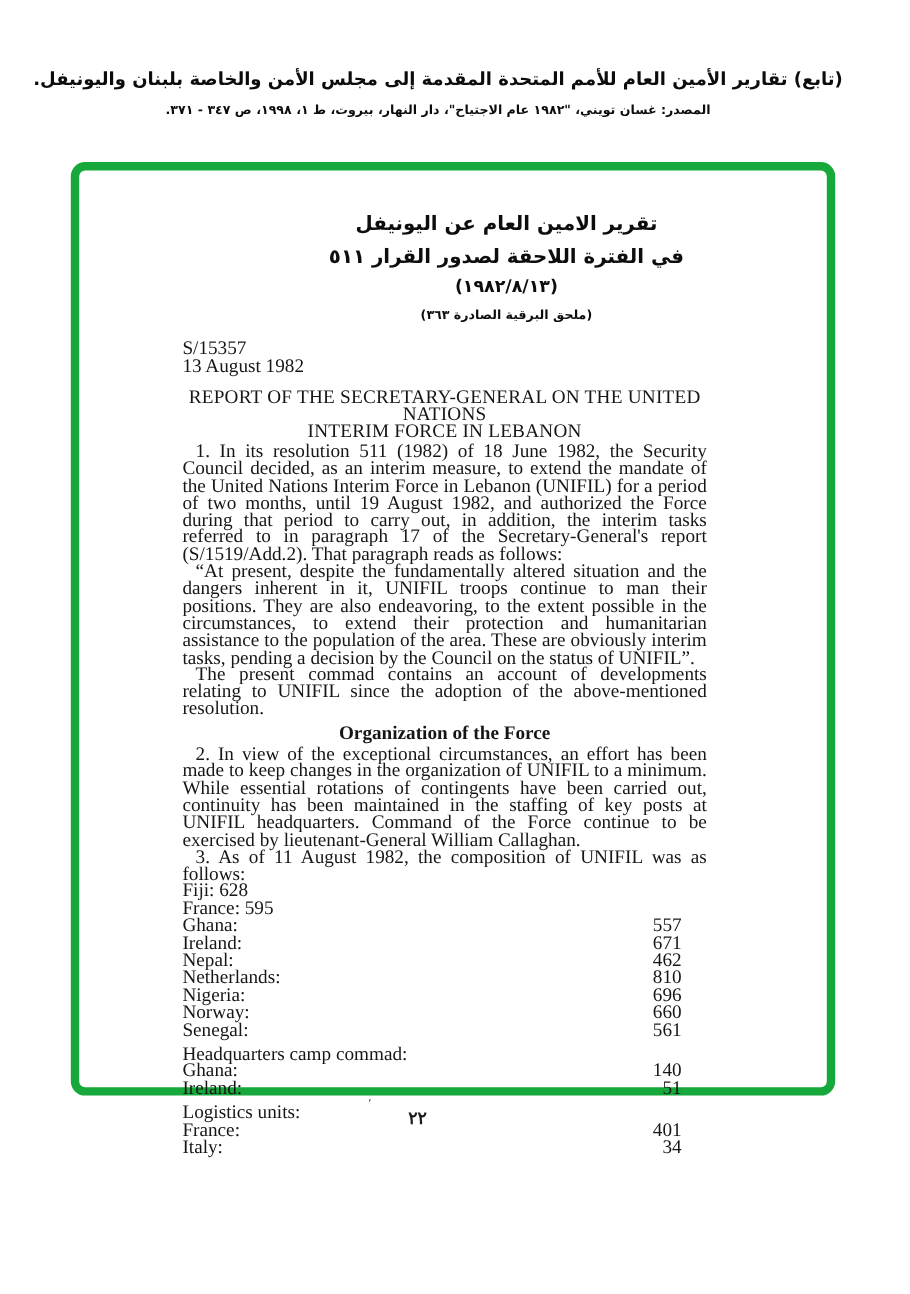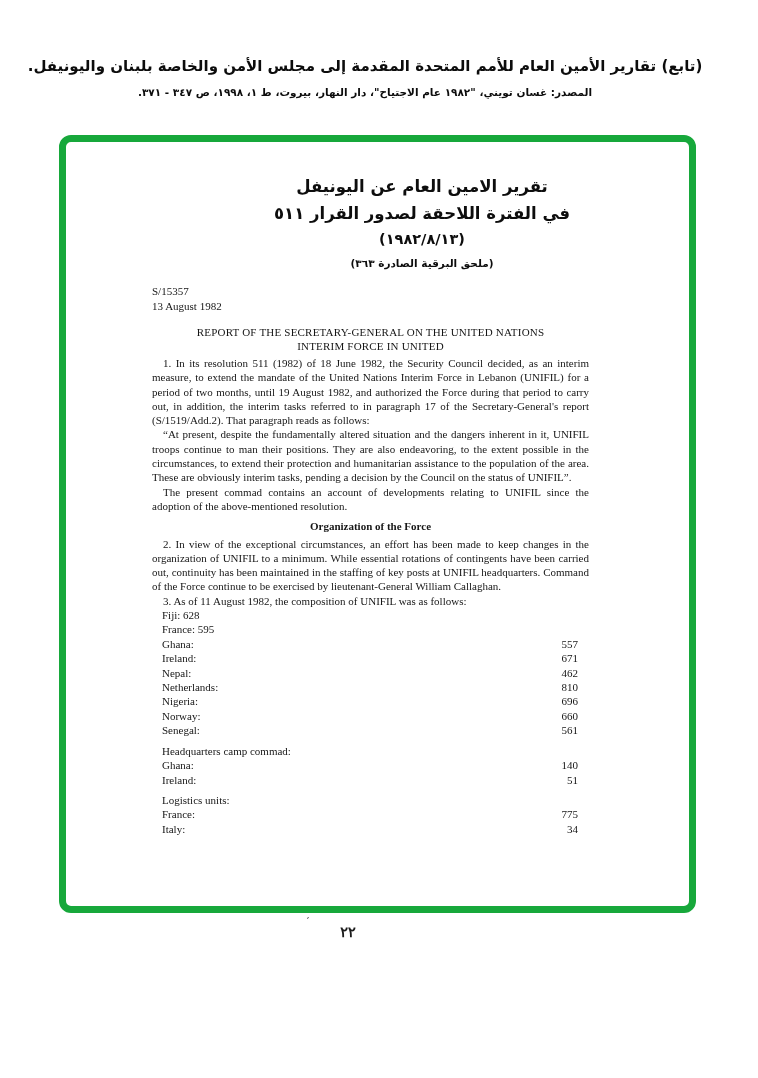--- a/index.html
+++ b/index.html
@@ -30,30 +30,30 @@
     direction:rtl; text-align:center;
     font-family:"DejaVu Sans", sans-serif; font-weight:bold; color:#0d0d0d;
   }
   .at1 { font-size:16.5px; line-height:26px; }
   .at2 { font-size:16.5px; line-height:27px; }
   .at3 { font-size:14.5px; line-height:25px; direction:ltr; }
   .at4 { font-size:10.5px; line-height:17px; margin-top:3px; }
 
   .doc-body {
     position:absolute; left:86px; top:142px; width:437px;
-    font-size:11px; line-height:14.3px; text-align:justify; color:#161616;
+    font-size:16px; line-height:14.3px; text-align:justify; color:#161616;
   }
   .docid { line-height:14.5px; text-align:left; }
   .doc-title { text-align:center; margin-top:12px; line-height:14px; letter-spacing:0.2px; }
   .sec-h { text-align:center; font-weight:bold; margin-top:7px; }
   .sec-h.org { margin-top:6px; margin-bottom:3px; }
   p.body-p { margin:0; text-indent:11px; }
   p.body-p.first { margin-top:3px; }
 
-  .comp { margin-left:10px; width:416px; text-align:left; }
+  .comp { width:416px; text-align:left; }
   .comp-row { display:flex; justify-content:space-between; line-height:14.4px; }
   .comp-row .count { text-align:right; }
   .group-title { margin-top:6px; line-height:14.4px; }
 
   
   .page-num {
     position:absolute; top:924px; left:318px; width:60px; text-align:center;
     font-family:Liberation Sans, sans-serif; font-size:14.5px; font-weight:bold;
     letter-spacing:3px; color:#1b1b1b;
   }
@@ -84,21 +84,21 @@
 
     <div class="doc-body">
 
       <div class="docid">
         <div>S/15357</div>
         <div>13 August 1982</div>
       </div>
 
       <div class="doc-title">
         <div>REPORT OF THE SECRETARY-GENERAL ON THE UNITED NATIONS</div>
-        <div>INTERIM FORCE IN UNITED</div>
+        <div>INTERIM FORCE IN LEBANON</div>
       </div>
 
 
       <p class="body-p first">1. In its resolution 511 (1982) of 18 June 1982, the Security Council decided, as an interim measure, to extend the mandate of the United Nations Interim Force in Lebanon (UNIFIL) for a period of two months, until 19 August 1982, and authorized the Force during that period to carry out, in addition, the interim tasks referred to in paragraph 17 of the Secretary-General's report (S/1519/Add.2). That paragraph reads as follows:</p>
       <p class="body-p">“At present, despite the fundamentally altered situation and the dangers inherent in it, UNIFIL troops continue to man their positions. They are also endeavoring, to the extent possible in the circumstances, to extend their protection and humanitarian assistance to the population of the area. These are obviously interim tasks, pending a decision by the Council on the status of UNIFIL”.</p>
       <p class="body-p">The present commad contains an account of developments relating to UNIFIL since the adoption of the above-mentioned resolution.</p>
 
       <div class="sec-h org">Organization of the Force</div>
 
       <p class="body-p">2. In view of the exceptional circumstances, an effort has been made to keep changes in the organization of UNIFIL to a minimum. While essential rotations of contingents have been carried out, continuity has been maintained in the staffing of key posts at UNIFIL headquarters. Command of the Force continue to be exercised by lieutenant-General William Callaghan.</p>
@@ -147,21 +147,21 @@
           <span class="count">140</span>
         </div>
         <div class="comp-row">
           <span>Ireland:</span>
           <span class="count">51</span>
         </div>
 
         <div class="group-title">Logistics units:</div>
         <div class="comp-row">
           <span>France:</span>
-          <span class="count">775</span>
+          <span class="count">401</span>
         </div>
         <div class="comp-row">
           <span>Italy:</span>
           <span class="count">34</span>
         </div>
       </div>
 
     </div>
   </section>
 

